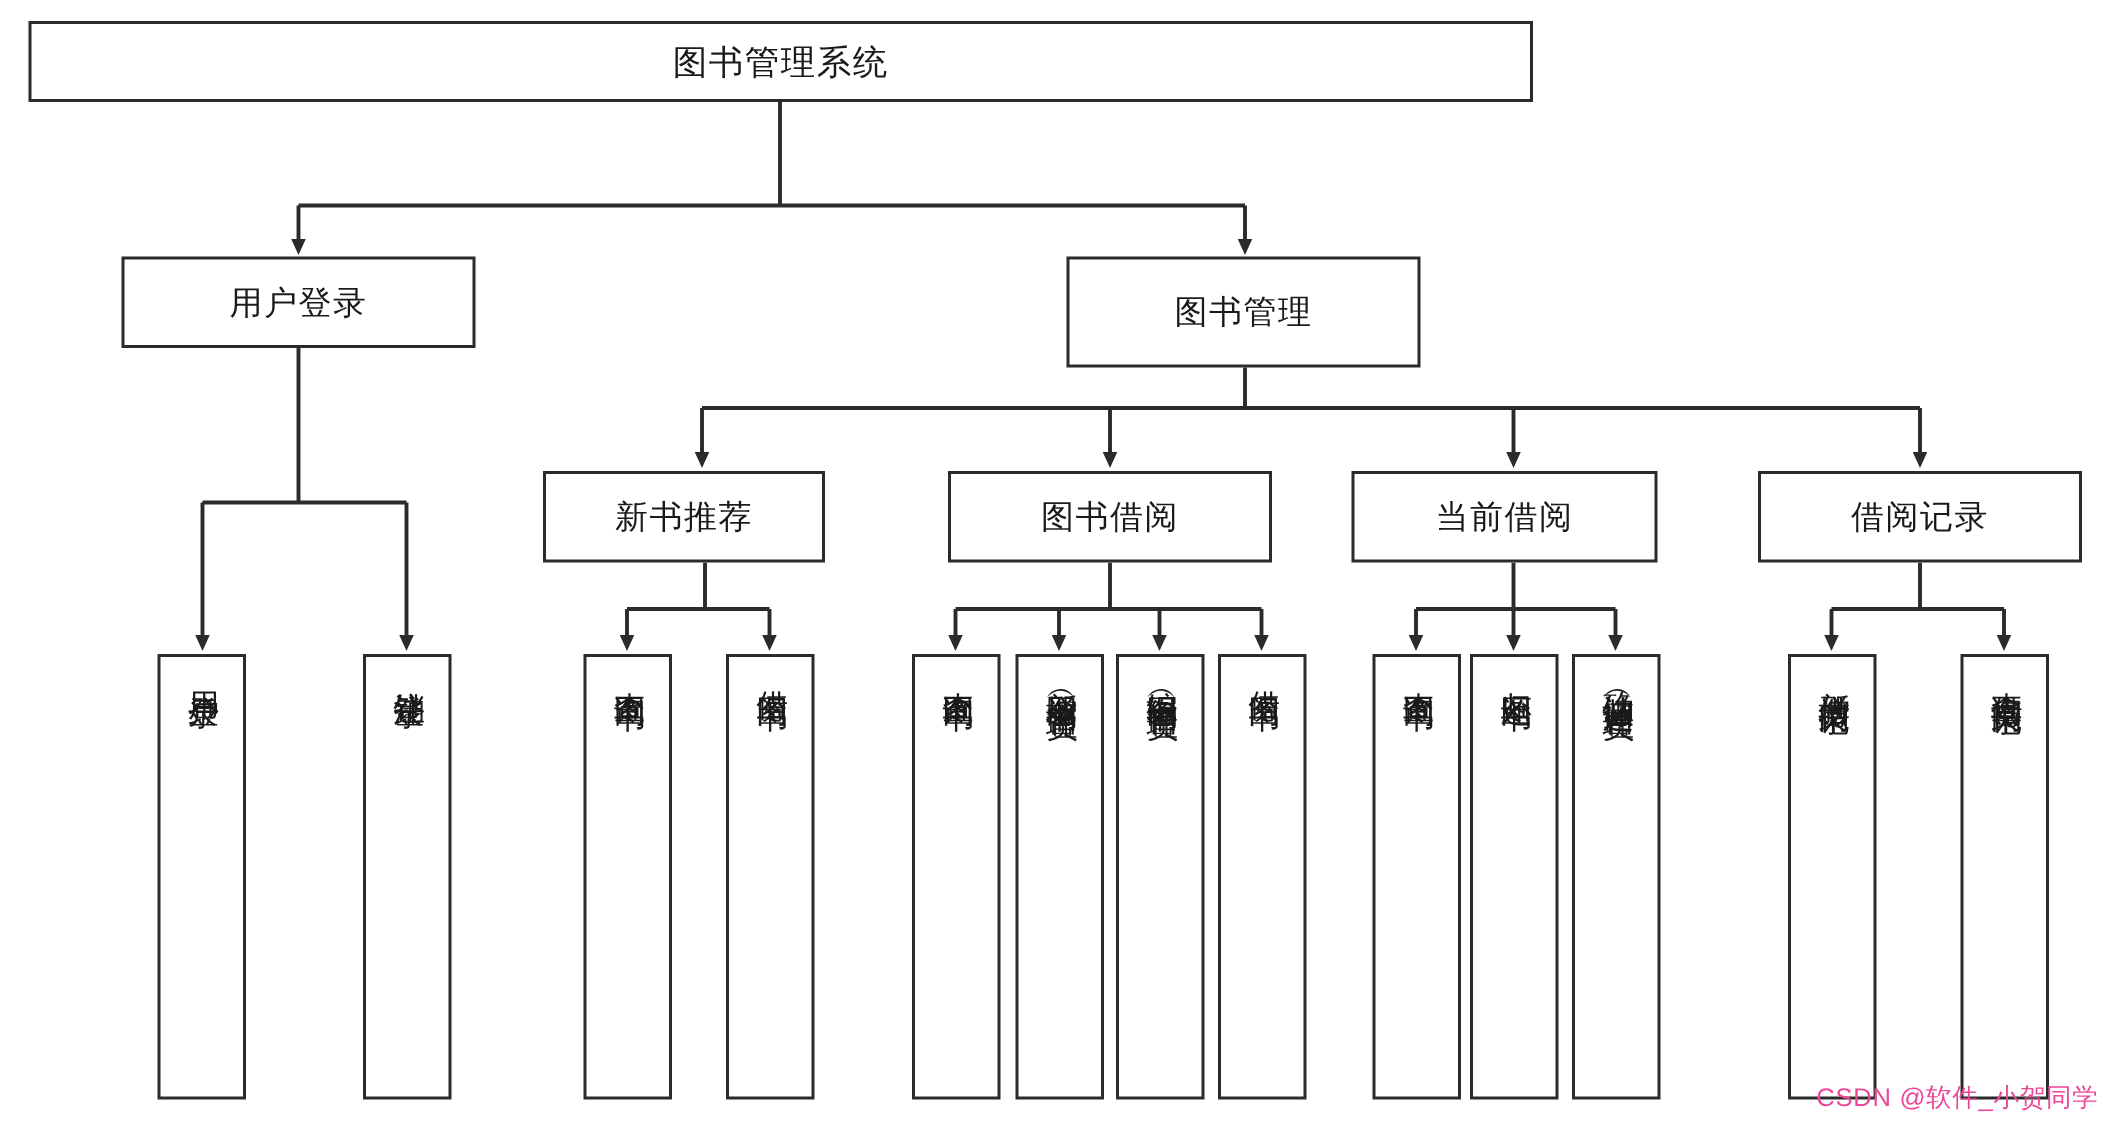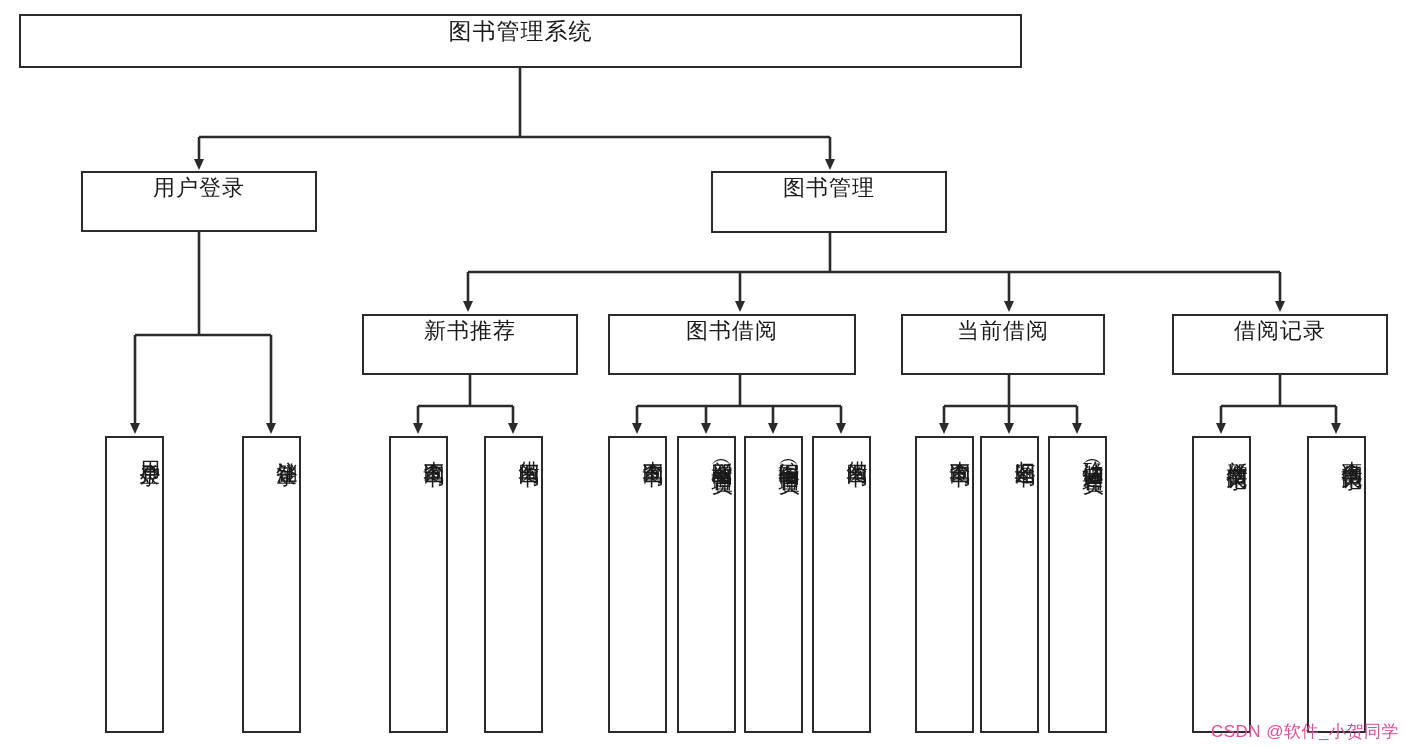--- a/index.html
+++ b/index.html
@@ -1,20 +1,20 @@
 <!DOCTYPE html>
 <html><head>
 <meta charset="utf-8">
 <style>
   html,body{margin:0;padding:0;background:#ffffff;}
   body{font-family:"Liberation Sans","DejaVu Sans",sans-serif;}
   #stage{position:relative;width:1405px;height:747px;background:#ffffff;overflow:hidden;}
   #wires{position:absolute;left:0;top:0;width:1405px;height:747px;}
   .node{position:absolute;box-sizing:border-box;background:#ffffff;border:2.5px solid #2b2b2b;
-        display:flex;align-items:flex-start;justify-content:center;color:#1a1a1a;}
+        display:flex;align-items:center;justify-content:center;color:#1a1a1a;}
   .node.h{font-size:22px;letter-spacing:1px;}
   .node.root{font-size:23px;}
   .node.v{writing-mode:vertical-rl;text-orientation:upright;font-size:21px;line-height:1.18;
           padding:6px 0;justify-content:flex-start;letter-spacing:2px;}
   .node.v span{writing-mode:vertical-rl;text-orientation:upright;white-space:pre-line;}
   .wm{position:absolute;right:6px;bottom:4px;font-size:17px;color:#ec4899;letter-spacing:.5px;
       white-space:nowrap;}
 </style>
 </head>
 <body>
@@ -71,28 +71,28 @@
     </g>
   </svg>
 
   <div class="node h root" style="left:19px;top:14px;width:1003px;height:54px;">
     <span>图书管理系统</span>
   </div>
 
   <div class="node h" style="left:81px;top:171px;width:236px;height:61px;">
     <span>用户登录</span>
   </div>
-  <div class="node h" style="left:711px;top:171px;width:236px;height:62px;">
+  <div class="node h" style="left:711px;top:171px;width:236px;height:74px;">
     <span>图书管理</span>
   </div>
 
-  <div class="node h" style="left:362px;top:314px;width:216px;height:61px;">
+  <div class="node h" style="left:362px;top:314px;width:188px;height:61px;">
     <span>新书推荐</span>
   </div>
-  <div class="node h" style="left:608px;top:314px;width:248px;height:61px;">
+  <div class="node h" style="left:632px;top:314px;width:216px;height:61px;">
     <span>图书借阅</span>
   </div>
   <div class="node h" style="left:901px;top:314px;width:204px;height:61px;">
     <span>当前借阅</span>
   </div>
   <div class="node h" style="left:1172px;top:314px;width:216px;height:61px;">
     <span>借阅记录</span>
   </div>
 
   <div class="node v" style="left:105px;top:436px;width:59px;height:297px;">

